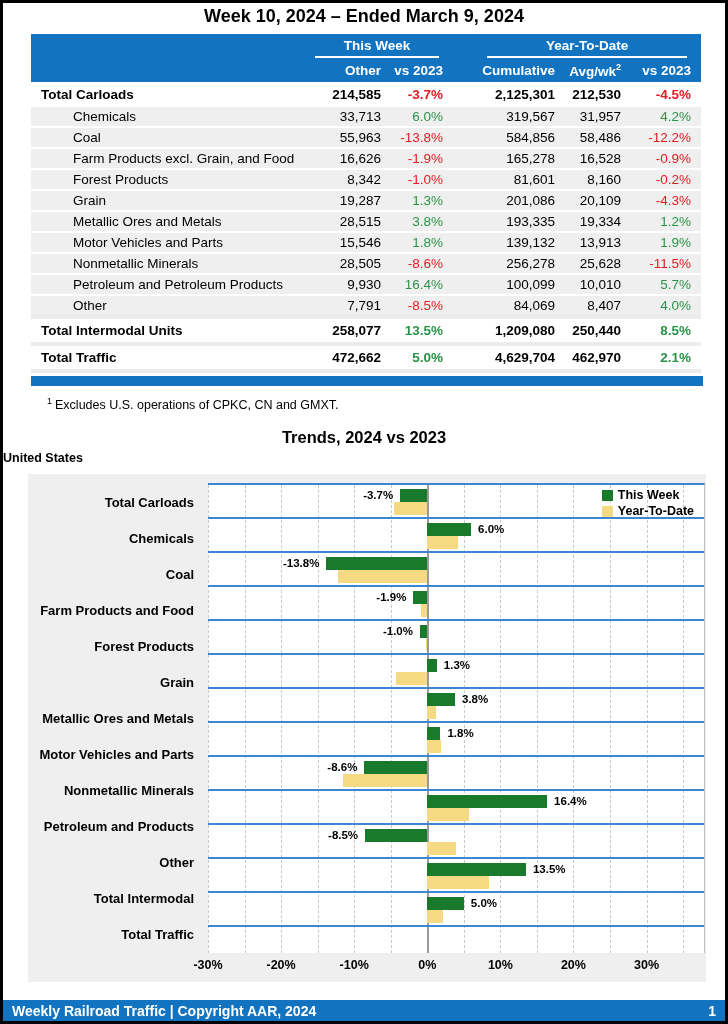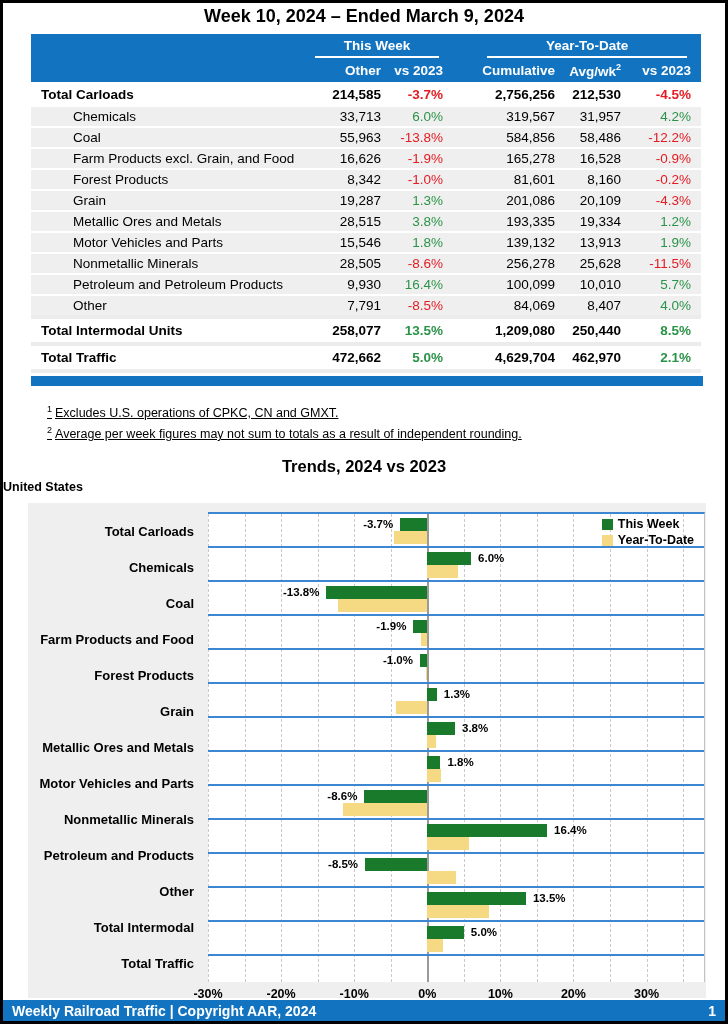--- a/index.html
+++ b/index.html
@@ -36,21 +36,21 @@
   tr.sub-row td.lbl { padding-left: 42px; }
   tr.total-row td { background: #fff; font-weight: bold; border-top: 4px solid #ececec; border-bottom: 4px solid #ececec; padding-top: 4px; padding-bottom: 4px; }
   tr.total-row.first td { border-top: none; border-bottom: none; padding-top: 5px; padding-bottom: 5px; }
   tr.total-row td.lbl, tr.total-row.first td.lbl { padding-left: 10px; }
   td.pct.neg { color: #e31b23; }
   td.pct.pos { color: #2b9348; }
 
   .table-bottom-rule { height: 10px; background: #1273c0; width: 672px; margin: 3px 26px 0 28px; }
 
   
-  .footnotes { margin: 16px 30px 0 44px; font-size: 12.5px; line-height: 1.6; text-decoration: underline; }
+  .footnotes { margin: 8px 30px 0 44px; font-size: 12.5px; line-height: 1.6; }
   .footnotes sup { font-size: 9px; margin-right: 3px; }
 
   
   .chart-title { text-align: center; font-weight: bold; font-size: 16.5px; margin-top: 13px; }
   .chart-subtitle { text-align: left; font-weight: bold; font-size: 12.5px; margin-top: 4px; }
 
   .chart-widget { margin: 9px 25px 0 25px; width: 678px; background: #efefef; padding: 9px 0 5px 0; }
   .chart-body { display: flex; }
   .labels-col { width: 180px; padding-top: 2px; }
   .cat-label { height: 36px; display: flex; align-items: center; justify-content: flex-end; padding-right: 14px; font-weight: bold; font-size: 13px; text-align: right; line-height: 1.05; }
@@ -119,21 +119,21 @@
         <th><span>Avg/wk</span><sup>2</sup></th>
         <th>vs 2023</th>
       </tr>
     </thead>
     <tbody>
         <tr class="total-row first">
           <td class="lbl">Total Carloads</td>
           <td class="num">214,585</td>
           <td class="num pct neg">-3.7%</td>
           <td class="num"></td>
-          <td class="num">2,756,256</td>
+          <td class="num">2,125,301</td>
           <td class="num">212,530</td>
           <td class="num pct neg">-4.5%</td>
         </tr>
         <tr class="sub-row">
           <td class="lbl">Chemicals</td>
           <td class="num">33,713</td>
           <td class="num pct pos">6.0%</td>
           <td class="num"></td>
           <td class="num">319,567</td>
           <td class="num">31,957</td>
@@ -238,21 +238,20 @@
           <td class="num">462,970</td>
           <td class="num pct pos">2.1%</td>
         </tr>
       </tbody>
   </table>
 
   <div class="table-bottom-rule"></div>
 
   <div class="footnotes">
     <div><sup>1</sup><span>Excludes U.S. operations of CPKC, CN and GMXT.</span></div>
-    <div><sup>2</sup><span>Average per week figures may not sum to totals as a result of independent rounding.</span></div>
   </div>
 
   <div class="chart-title">Trends, 2024 vs 2023</div>
   <div class="chart-subtitle">United States</div>
 
   <div class="chart-widget">
     <div class="chart-body">
       <div class="labels-col">
           <div class="cat-label">Total Carloads</div>
           <div class="cat-label">Chemicals</div>

